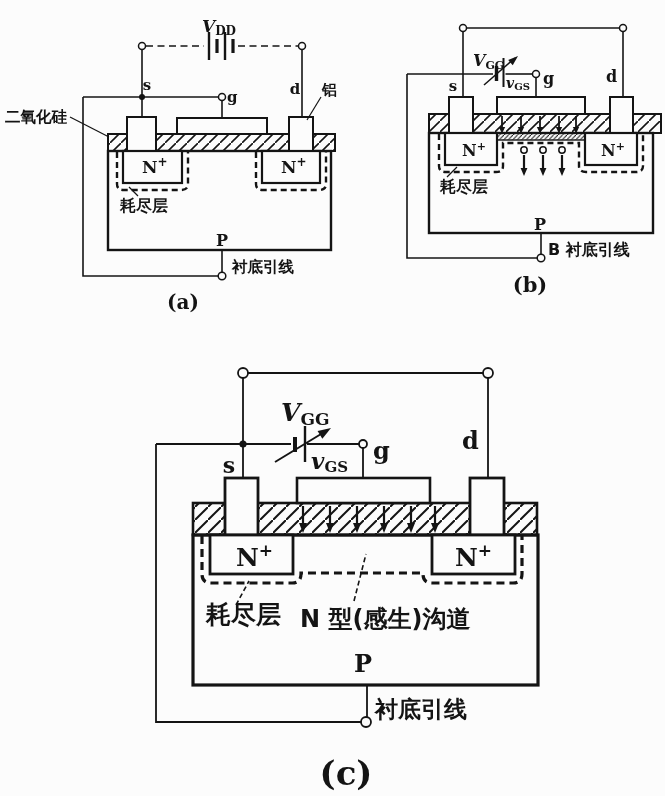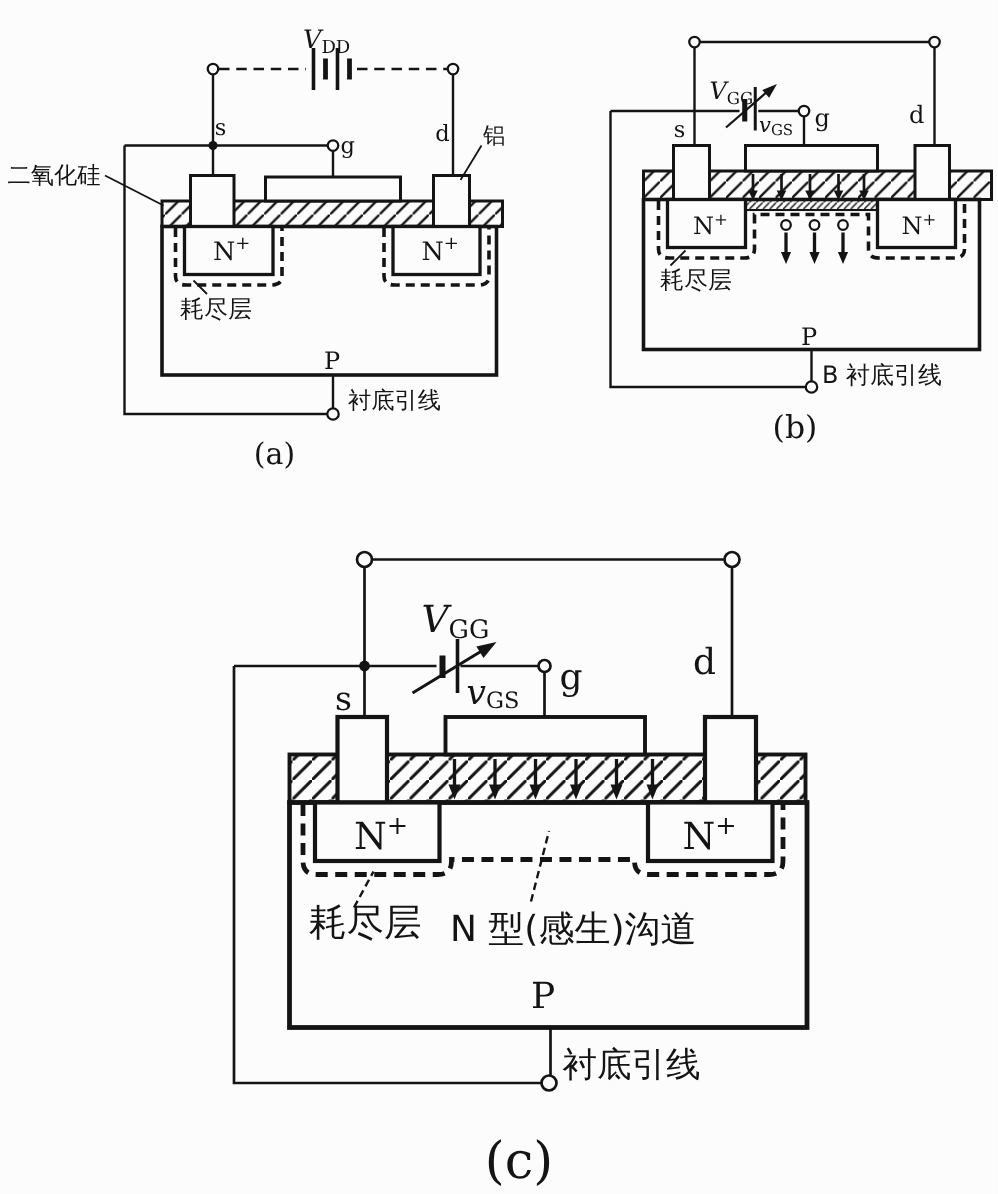--- a/index.html
+++ b/index.html
@@ -1,16 +1,16 @@
 <!DOCTYPE html>
 <html><head>
 <meta charset="utf-8">
 <style>
   html,body{margin:0;padding:0;background:#ffffff;}
-  .canvas{position:relative;width:665px;height:796px;background:#fcfcfc;overflow:hidden;}
+  .canvas{position:relative;width:665px;height:796px;background:#fcfcfc;overflow:hidden;font-weight:bold;}
   svg{display:block;}
   text{fill:#141414;}
   .srf{font-family:"DejaVu Serif","Liberation Serif",serif;}
   .cjk{font-family:"DejaVu Sans","Liberation Sans",sans-serif;}
   .it{font-style:italic;}
   .ln{stroke:#141414;fill:none;}
   .fw{fill:#fcfcfc;stroke:#141414;}
   .blk{fill:#141414;stroke:none;}
   .dep{fill:none;stroke:#141414;}
 </style>

